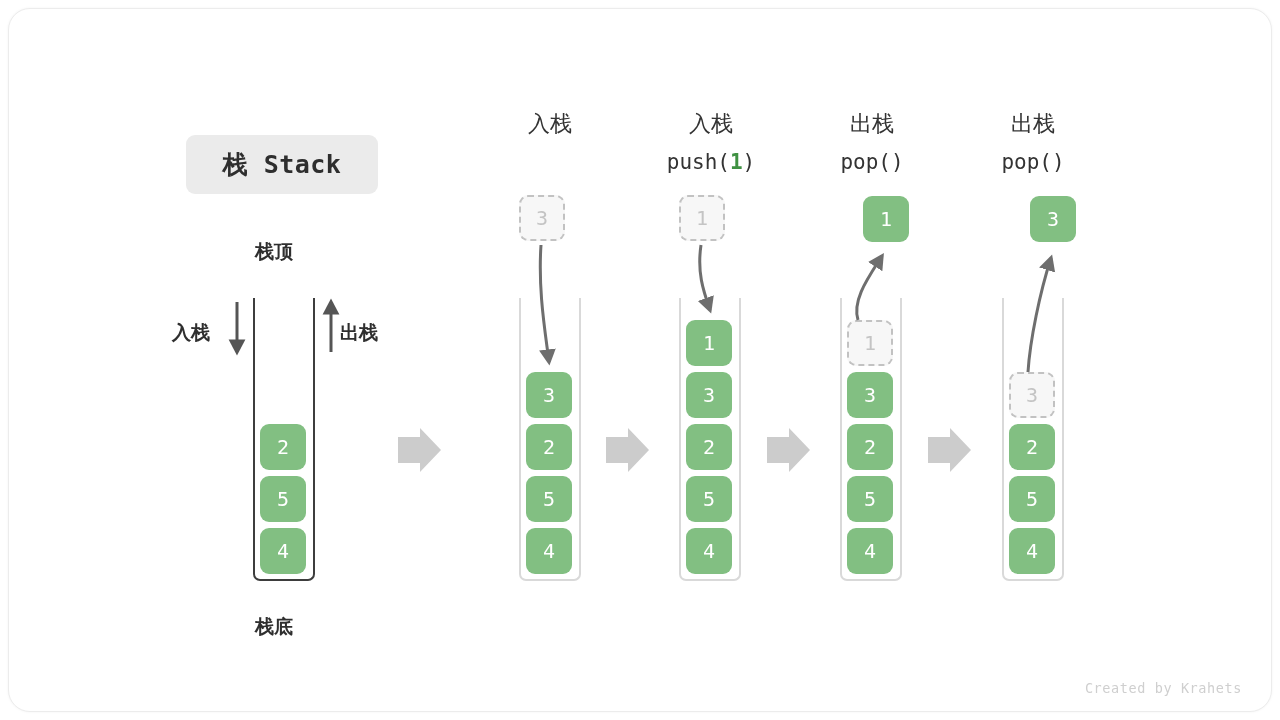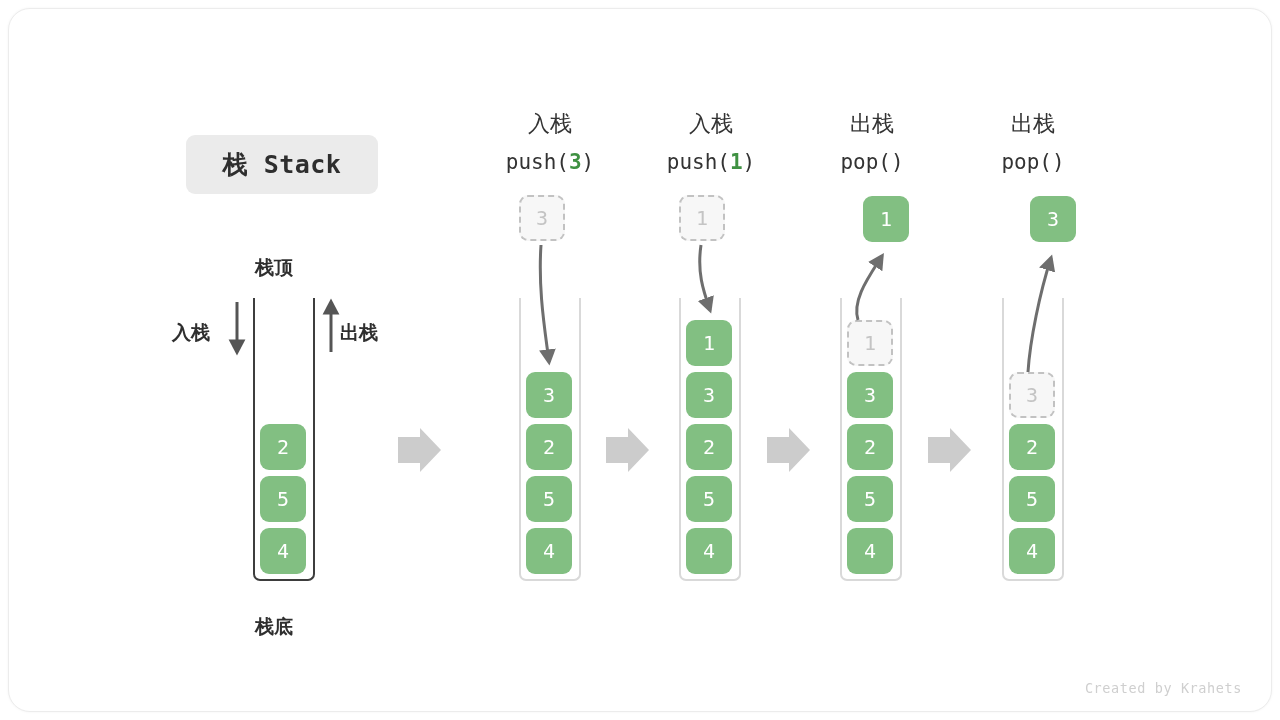--- a/index.html
+++ b/index.html
@@ -138,31 +138,30 @@
   }
 </style>
 </head>
 <body>
 
 <div id="canvas">
   <div class="card"></div>
 
   <div class="title-chip">栈 Stack</div>
 
-  <div class="cn-label" style="left:255px; top:255px;">栈顶</div>
+  <div class="cn-label" style="left:255px; top:239px;">栈顶</div>
 
   <div class="cn-label" style="left:172px; top:320px;">入栈</div>
 
   <div class="cn-label" style="left:340px; top:320px;">出栈</div>
 
   <div class="cn-label" style="left:255px; top:614px;text-align:right;">栈底</div>
 
   <div class="col-head" style="left:470px; top:105px; width:160px;">
     <div class="cn">入栈</div>
-    <div><span>push(</span><span class="num">3</span><span>)</span></div>
   </div>
 
   <div class="col-head" style="left:631px; top:105px; width:160px;">
     <div class="cn">入栈</div>
     <div><span>push(</span><span class="num">1</span><span>)</span></div>
   </div>
 
   <div class="col-head" style="left:792px; top:105px; width:160px;">
     <div class="cn">出栈</div>
     <div><span>pop(</span><span class="num"></span><span>)</span></div>

